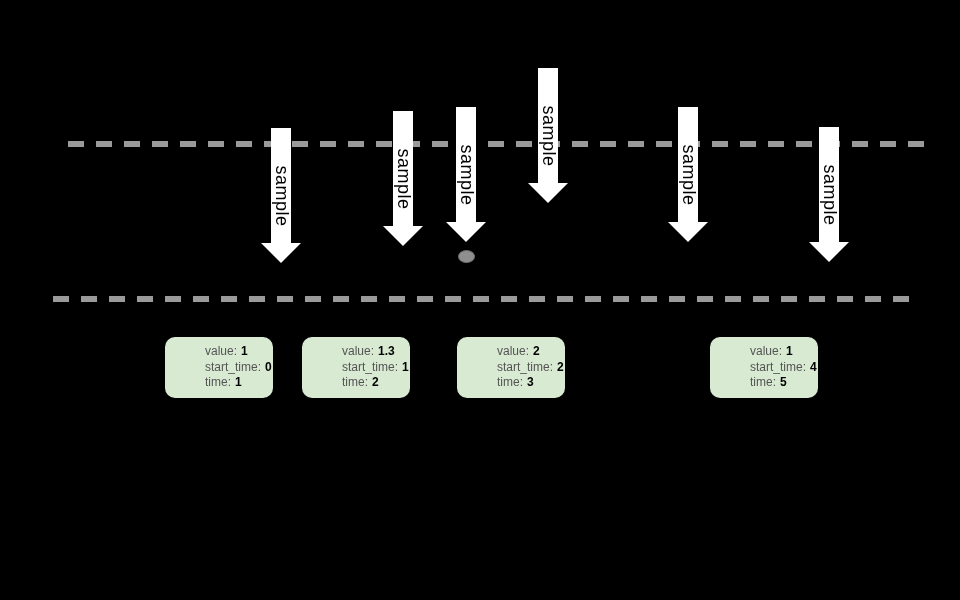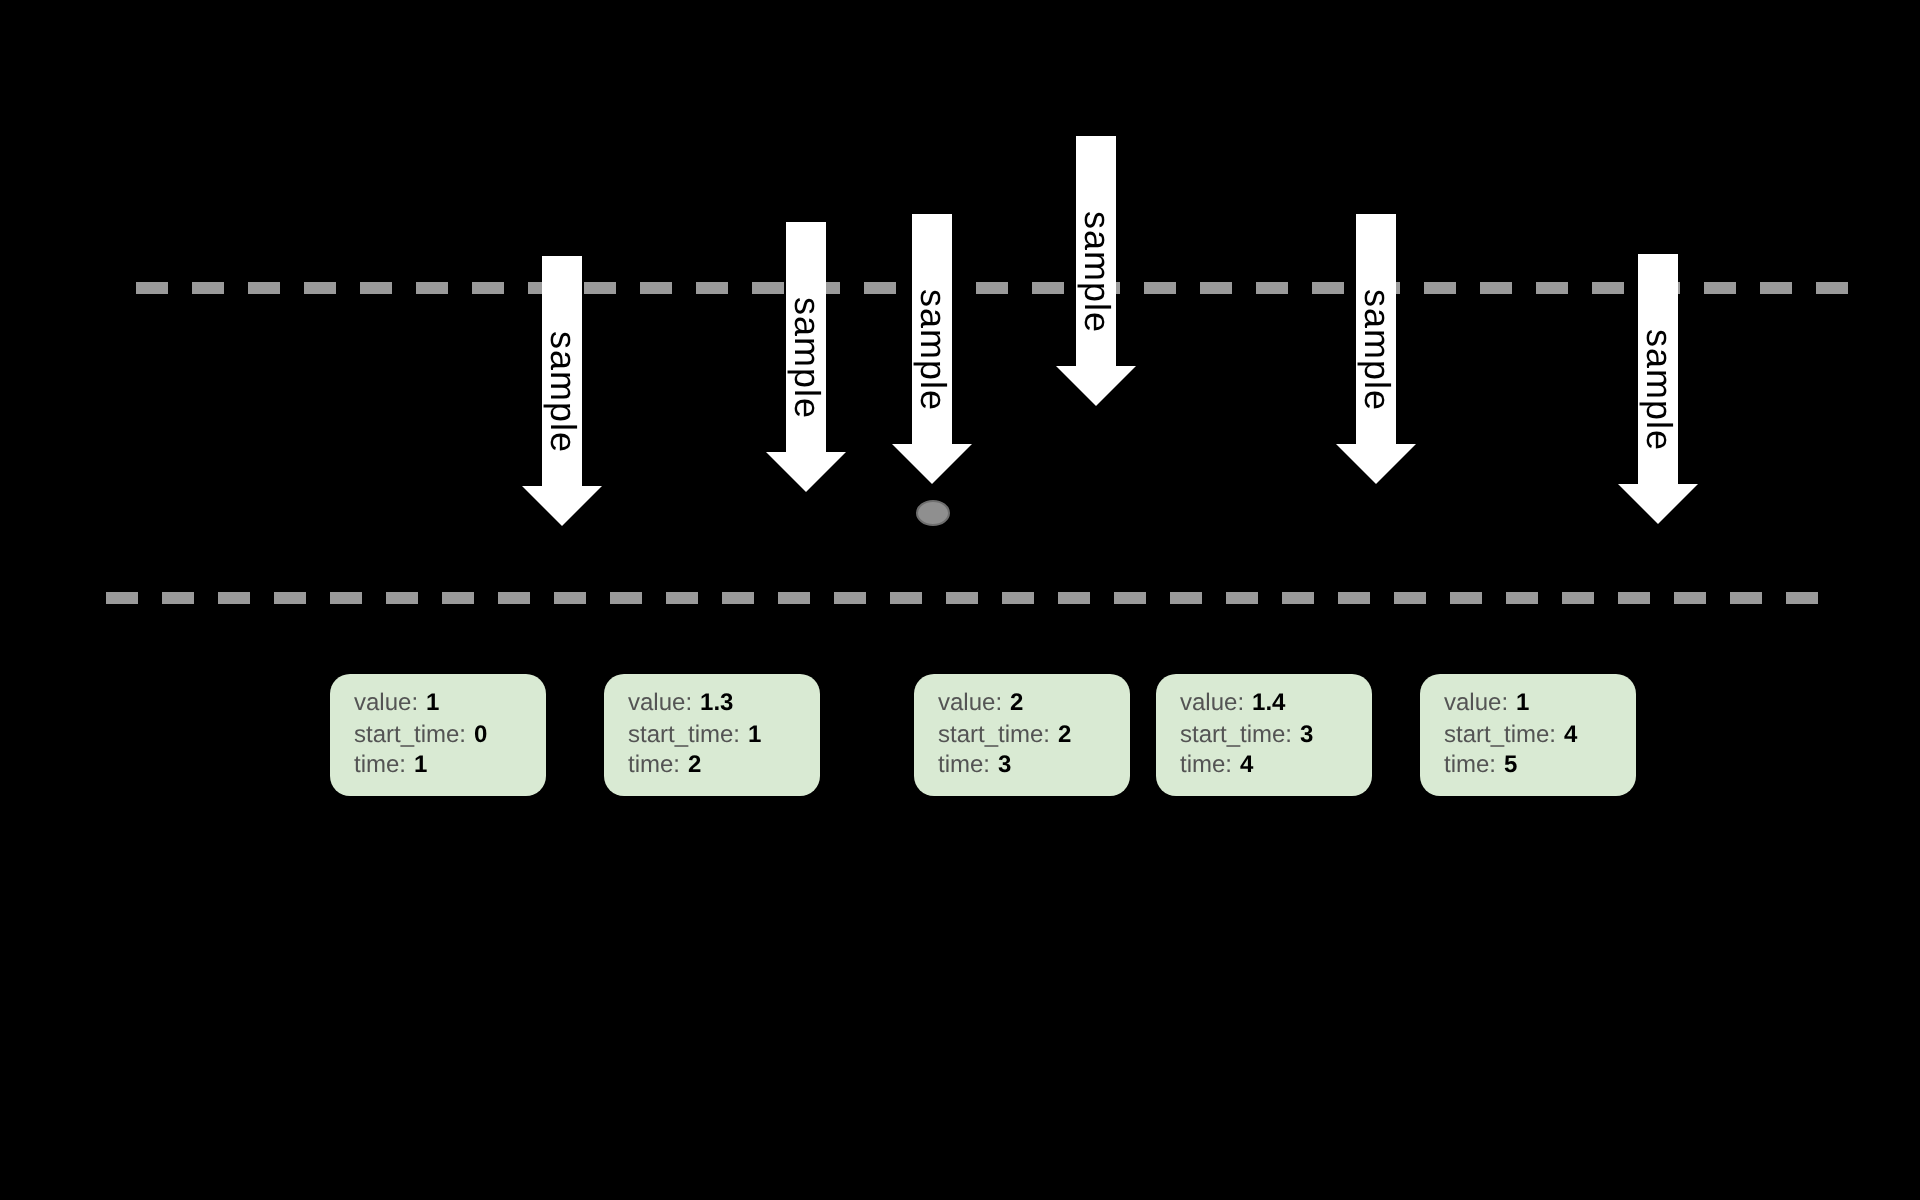--- a/index.html
+++ b/index.html
@@ -80,20 +80,21 @@
     height: 61px;
     box-sizing: border-box;
     background: #d9ead3;
     border-radius: 10px;
     padding: 7px 6px 0 12px;
   }
   .vbox .row {
     font-size: 12px;
     line-height: 15.5px;
     white-space: nowrap;
+    margin-left: 28px;
   }
   .vbox .lbl {
     color: #545454;
   }
   .vbox .val {
     color: #000000;
     font-weight: bold;
     margin-left: 4px;
   }
 </style>
@@ -154,25 +155,20 @@
     <div class="row"><span class="lbl">start_time:</span><span class="val">1</span></div>
     <div class="row"><span class="lbl">time:</span><span class="val">2</span></div>
   </div>
 
   <div class="vbox" style="left:457px">
     <div class="row"><span class="lbl">value:</span><span class="val">2</span></div>
     <div class="row"><span class="lbl">start_time:</span><span class="val">2</span></div>
     <div class="row"><span class="lbl">time:</span><span class="val">3</span></div>
   </div>
 
-  <div class="vbox" style="left:578px">
-    <div class="row"><span class="lbl">value:</span><span class="val">1.4</span></div>
-    <div class="row"><span class="lbl">start_time:</span><span class="val">3</span></div>
-    <div class="row"><span class="lbl">time:</span><span class="val">4</span></div>
-  </div>
 
   <div class="vbox" style="left:710px">
     <div class="row"><span class="lbl">value:</span><span class="val">1</span></div>
     <div class="row"><span class="lbl">start_time:</span><span class="val">4</span></div>
     <div class="row"><span class="lbl">time:</span><span class="val">5</span></div>
   </div>
 
 </div>
 
 </body></html>

